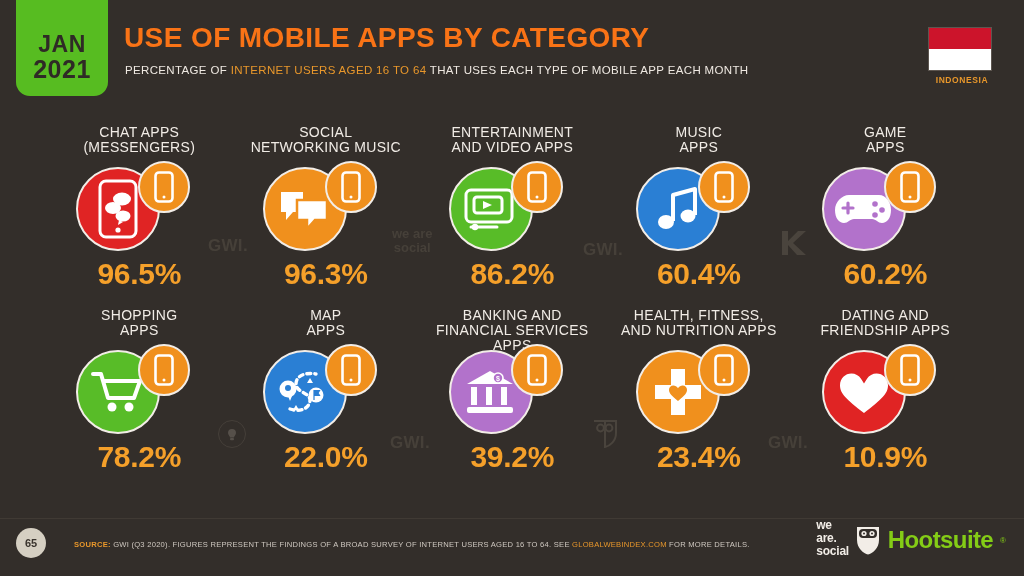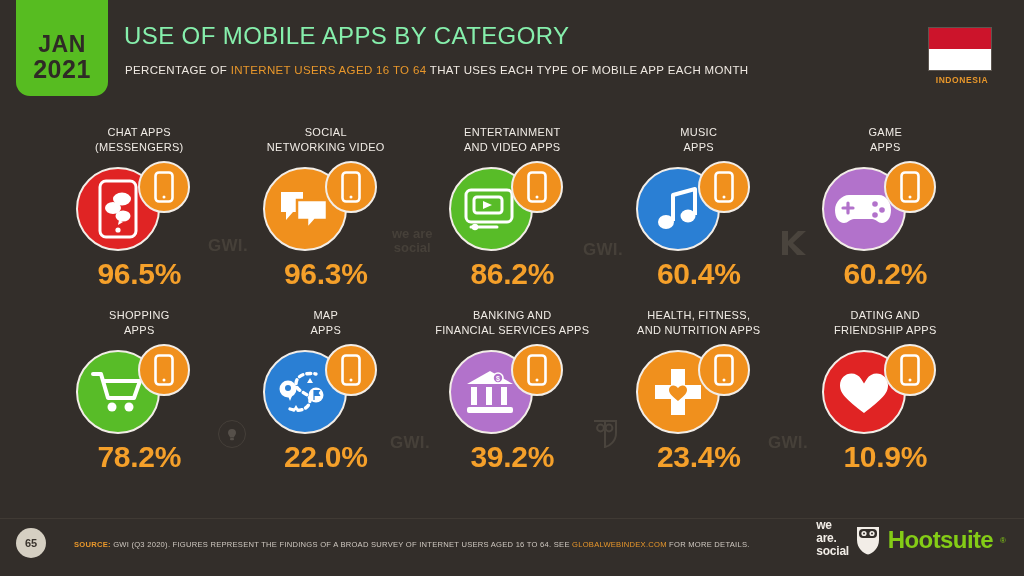--- a/index.html
+++ b/index.html
@@ -19,21 +19,21 @@
     width:92px;height:110px;
     background:#57bc21;border-radius:14px;
     display:flex;flex-direction:column;align-items:center;justify-content:flex-end;
     padding-bottom:14px;box-sizing:border-box;
   }
   .date-badge .m{font-size:23px;font-weight:bold;color:#2f2a26;letter-spacing:.5px;line-height:1.05;}
   .date-badge .y{font-size:25px;font-weight:bold;color:#2f2a26;letter-spacing:.5px;line-height:1.05;}
 
   .head-title{
     position:absolute;left:124px;top:24px;
-    font-size:24px;font-weight:normal;color:#86efac;
+    font-size:28px;font-weight:bold;color:#f97316;
     letter-spacing:.4px;line-height:1;
   }
   .head-sub{
     position:absolute;left:125px;top:64px;
     font-size:11.5px;color:#efe9e2;letter-spacing:.35px;white-space:nowrap;
   }
   .head-sub .hl{color:#e8972b;}
 
   
   .flag-wrap{position:absolute;right:28px;top:27px;width:68px;text-align:center;}
@@ -41,21 +41,21 @@
   .flag .r{height:50%;background:#cc142b;}
   .flag .w{height:50%;background:#ffffff;}
   .flag-cap{margin-top:4px;font-size:8.5px;font-weight:bold;color:#e8972b;letter-spacing:.6px;}
 
   
   .grid{position:absolute;left:0;top:124px;width:1024px;}
   .row{display:flex;width:1024px;}
   .cell{width:186.5px;position:relative;display:flex;flex-direction:column;align-items:center;}
   .cell.first{margin-left:46px;}
   .cell-label{
-    height:34px;font-size:11px;color:#f1ece6;letter-spacing:.3px;
+    height:34px;font-size:14px;color:#f1ece6;letter-spacing:.3px;
     text-align:center;line-height:15px;padding-top:1px;
   }
   .icon-row{position:relative;width:150px;height:92px;margin-top:2px;}
   .big-circle{
     position:absolute;left:12px;top:6px;width:84px;height:84px;border-radius:50%;
     border:2.5px solid #f2ede7;box-sizing:border-box;
     display:flex;align-items:center;justify-content:center;
   }
   .sml-circle{
     position:absolute;left:74px;top:0px;width:52px;height:52px;border-radius:50%;
@@ -147,21 +147,21 @@
                 <circle cx="10" cy="26" r="1.5" fill="#fff"></circle>
               </svg>
           </div>
         </div>
         <div class="pct">96.5%</div>
       </div>
 
       <div class="cell">
         <div class="cell-label">
           <div>SOCIAL</div>
-          <div>NETWORKING VIDEO</div>
+          <div>NETWORKING MUSIC</div>
         </div>
         <div class="icon-row">
           <div class="big-circle" style="background:#f0901d">
             <svg width="56" height="46" viewBox="0 0 56 46">
                 <path d="M4 6h22v20H16l-7 8v-8H4z" fill="#fff"></path>
                 <path d="M20 14h30v20H38l-8 9v-9H20z" fill="#fff" stroke="#f0901d" stroke-width="2.5"></path>
               </svg>
           </div>
           <div class="sml-circle">
             <svg width="20" height="32" viewBox="0 0 20 32">

